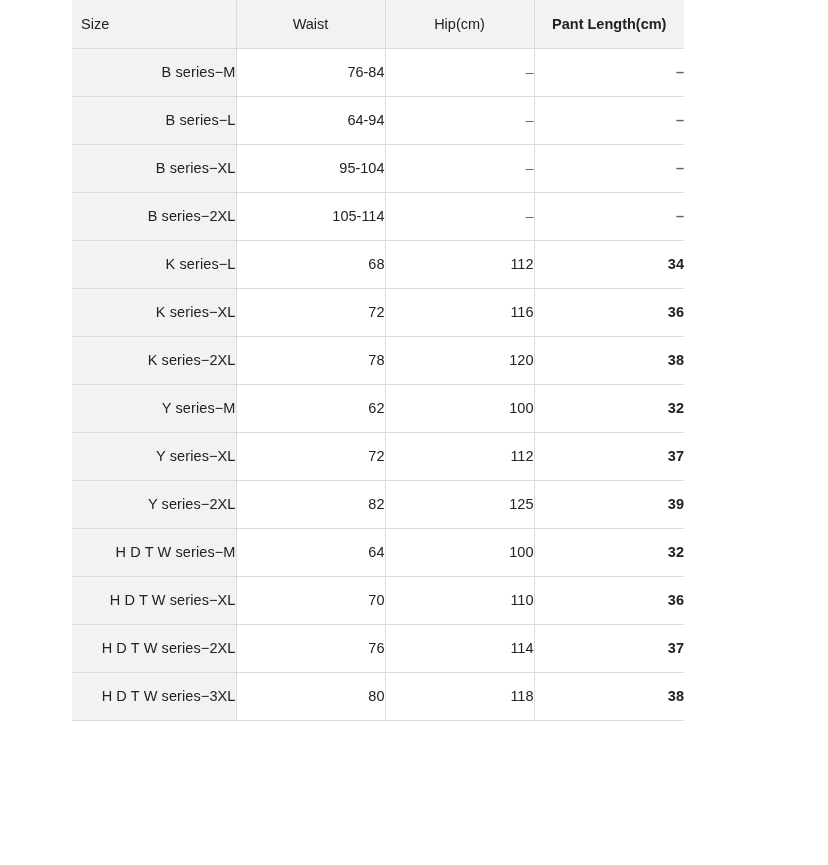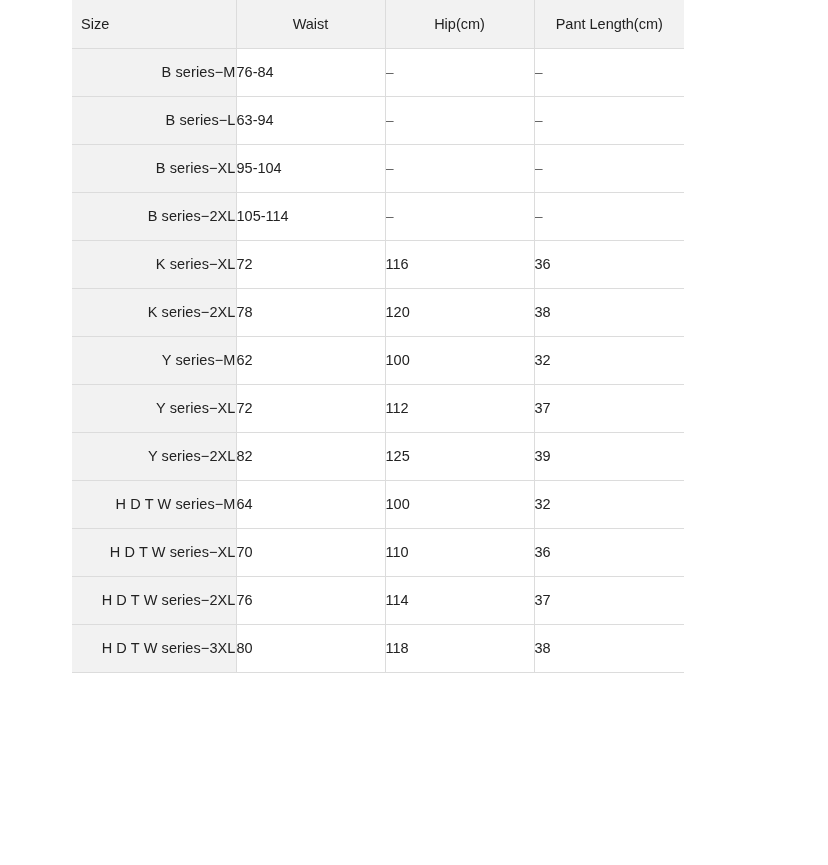--- a/index.html
+++ b/index.html
@@ -48,20 +48,21 @@
     color: #222222;
     vertical-align: middle;
     padding: 0;
     overflow: hidden;
     white-space: nowrap;
   }
 
   .size-table th:last-child,
   .size-table td:last-child {
     border-right: none;
+    font-weight: bold;
   }
 
   
   .size-table thead th {
     background: #f2f2f2;
     text-align: center;
   }
   .size-table thead th.col-head-size {
     text-align: left;
     padding-left: 9px;
@@ -71,21 +72,21 @@
   .size-table td.cell-size {
     background: #f2f2f2;
     text-align: right;
     padding-left: 9px;
     letter-spacing: 0.1px;
   }
 
   
   .size-table td.cell-num {
     background: #ffffff;
-    text-align: left;
+    text-align: right;
   }
 
   .size-table td.cell-num.is-empty {
     color: #666666;
   }
 </style>
 </head>
 <body>
 
 <div class="page">
@@ -107,35 +108,41 @@
     </thead>
     <tbody id="table-body">
         <tr>
           <td class="cell-size">B series−M</td>
           <td class="cell-num">76-84</td>
           <td class="cell-num is-empty">–</td>
           <td class="cell-num is-empty">–</td>
         </tr>
         <tr>
           <td class="cell-size">B series−L</td>
-          <td class="cell-num">63-94</td>
+          <td class="cell-num">64-94</td>
           <td class="cell-num is-empty">–</td>
           <td class="cell-num is-empty">–</td>
         </tr>
         <tr>
           <td class="cell-size">B series−XL</td>
           <td class="cell-num">95-104</td>
           <td class="cell-num is-empty">–</td>
           <td class="cell-num is-empty">–</td>
         </tr>
         <tr>
           <td class="cell-size">B series−2XL</td>
           <td class="cell-num">105-114</td>
           <td class="cell-num is-empty">–</td>
           <td class="cell-num is-empty">–</td>
+        </tr>
+        <tr>
+          <td class="cell-size">K series−L</td>
+          <td class="cell-num">68</td>
+          <td class="cell-num">112</td>
+          <td class="cell-num">34</td>
         </tr>
         <tr>
           <td class="cell-size">K series−XL</td>
           <td class="cell-num">72</td>
           <td class="cell-num">116</td>
           <td class="cell-num">36</td>
         </tr>
         <tr>
           <td class="cell-size">K series−2XL</td>
           <td class="cell-num">78</td>

